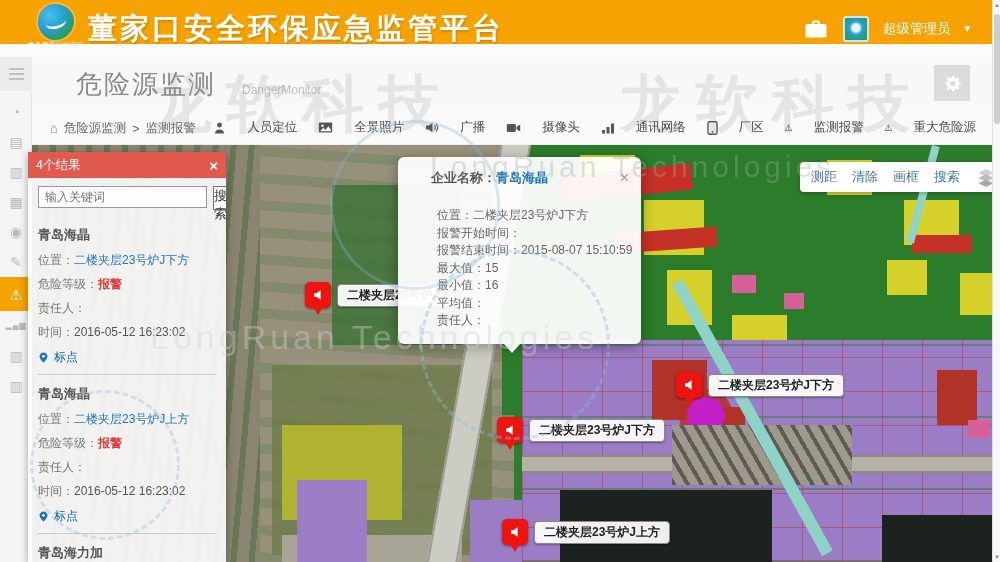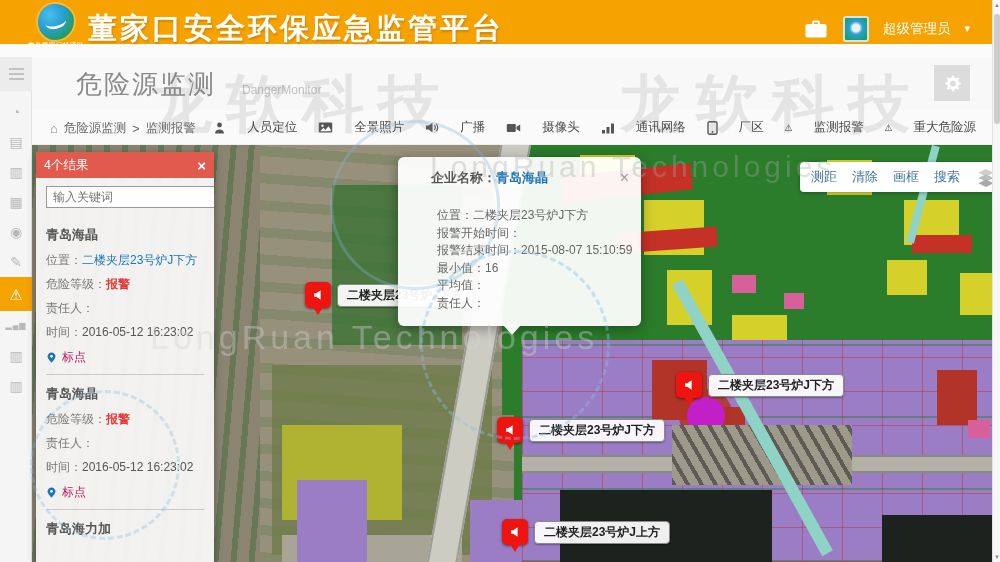--- a/index.html
+++ b/index.html
@@ -64,40 +64,40 @@
   .marker-label { position:absolute; left:32px; top:2px; background:rgba(255,255,255,.93); border:1px solid #8a8a8a;
     border-radius:4px; padding:2px 9px; font-size:12px; font-weight:bold; color:#222; white-space:nowrap;
     box-shadow:0 1px 2px rgba(0,0,0,.35); }
 
   
   .map-toolbar { position:absolute; left:800px; top:162px; height:30px; background:#fff; border-radius:4px;
     box-shadow:0 1px 4px rgba(0,0,0,.3); display:flex; align-items:center; gap:15px; padding:0 11px; z-index:4; }
   .mt-btn { font-size:13px; color:#41729f; cursor:pointer; white-space:nowrap; }
 
   
-  .results-panel { position:absolute; left:36px; top:152px; width:178px; height:410px; z-index:5;
+  .results-panel { position:absolute; left:28px; top:152px; width:198px; height:410px; z-index:5;
     box-shadow:0 2px 8px rgba(0,0,0,.35); overflow:hidden; }
   .rp-header { height:26px; background:#E25A4E; color:#fff; font-size:12.5px; display:flex;
     align-items:center; padding:0 8px; }
   .rp-title { flex:1; }
   .rp-close { font-weight:bold; font-size:15px; cursor:pointer; }
   .rp-body { background:rgba(252,252,252,.92); height:384px; padding:8px 10px; }
   .rp-search { display:flex; gap:6px; margin-bottom:6px; }
   .rp-input { flex:1; height:22px; border:1px solid #999; background:rgba(255,255,255,.9); font-size:12px;
     padding:0 6px; color:#333; font-family:inherit; }
   .rp-search-btn { width:42px; height:24px; border:1px solid #777; background:#fdfdfd; font-size:13px;
     color:#333; cursor:pointer; font-family:inherit; }
   .res-item { padding:6px 0 8px; }
   .res-item + .res-item { border-top:1px solid #c9c9c9; }
   .res-name { font-size:13px; font-weight:bold; color:#555; margin:4px 0 8px; }
   .res-row { font-size:12px; color:#777; margin:7px 0; }
   .res-row .val { color:#555; }
   .res-row .val.blue { color:#1B75BB; }
   .res-row .val.red { color:#E53535; font-weight:bold; }
-  .res-mark { display:flex; align-items:center; gap:5px; color:#be185d; font-size:12px; cursor:pointer; margin-top:8px; }
+  .res-mark { display:flex; align-items:center; gap:5px; color:#0369a1; font-size:12px; cursor:pointer; margin-top:8px; }
 
   
   .popup { position:absolute; left:398px; top:157px; width:243px; background:rgba(255,255,255,.94);
     border-radius:6px; box-shadow:0 3px 14px rgba(0,0,0,.35); z-index:6;padding-left:19px; }
   .pu-header { display:flex; align-items:center; padding:12px 12px 6px 14px; }
   .pu-title-label { font-size:13px; font-weight:bold; color:#555; }
   .pu-title-value { font-size:13px; font-weight:bold; color:#1B75BB; flex:1; }
   .pu-close { color:#9a9a9a; font-size:16px; cursor:pointer; line-height:1; }
   .pu-body { padding:14px 12px 14px 20px; }
   .pu-row { font-size:12px; color:#666; line-height:17.5px; white-space:nowrap; }
@@ -231,20 +231,21 @@
           <svg width="11" height="15" viewBox="0 0 14 15">
               <path d="M7 1C4.2 1 2 3.2 2 6c0 3.5 5 8 5 8s5-4.5 5-8c0-2.8-2.2-5-5-5z" fill="#1B75BB"></path>
               <circle cx="7" cy="6" r="1.8" fill="#fff"></circle>
             </svg>
           <span>标点</span>
         </div>
       </div>
 
       <div class="res-item">
         <div class="res-name">青岛海晶</div>
+        <div class="res-row"><span>位置：</span><span class="val blue">二楼夹层23号炉J上方</span></div>
         <div class="res-row"><span>危险等级：</span><span class="val red">报警</span></div>
         <div class="res-row"><span>责任人：</span></div>
         <div class="res-row"><span>时间：</span><span class="val">2016-05-12 16:23:02</span></div>
         <div class="res-mark">
           <svg width="11" height="15" viewBox="0 0 14 15">
               <path d="M7 1C4.2 1 2 3.2 2 6c0 3.5 5 8 5 8s5-4.5 5-8c0-2.8-2.2-5-5-5z" fill="#1B75BB"></path>
               <circle cx="7" cy="6" r="1.8" fill="#fff"></circle>
             </svg>
           <span>标点</span>
         </div>
@@ -260,20 +261,21 @@
   <div class="popup">
     <div class="pu-header">
       <span class="pu-title-label">企业名称：</span>
       <span class="pu-title-value">青岛海晶</span>
       <span class="pu-close">×</span>
     </div>
     <div class="pu-body">
       <div class="pu-row"><span>位置：</span><span>二楼夹层23号炉J下方</span></div>
       <div class="pu-row"><span>报警开始时间：</span><span></span></div>
       <div class="pu-row"><span>报警结束时间：</span><span>2015-08-07 15:10:59</span></div>
+      <div class="pu-row"><span>最大值：</span><span>15</span></div>
       <div class="pu-row"><span>最小值：</span><span>16</span></div>
       <div class="pu-row"><span>平均值：</span><span></span></div>
       <div class="pu-row"><span>责任人：</span><span></span></div>
     </div>
     <div class="popup-tail"></div>
   </div>
 
   <div class="topbar">
     <div class="logo-wrap">
       <div class="logo-blob"></div>

